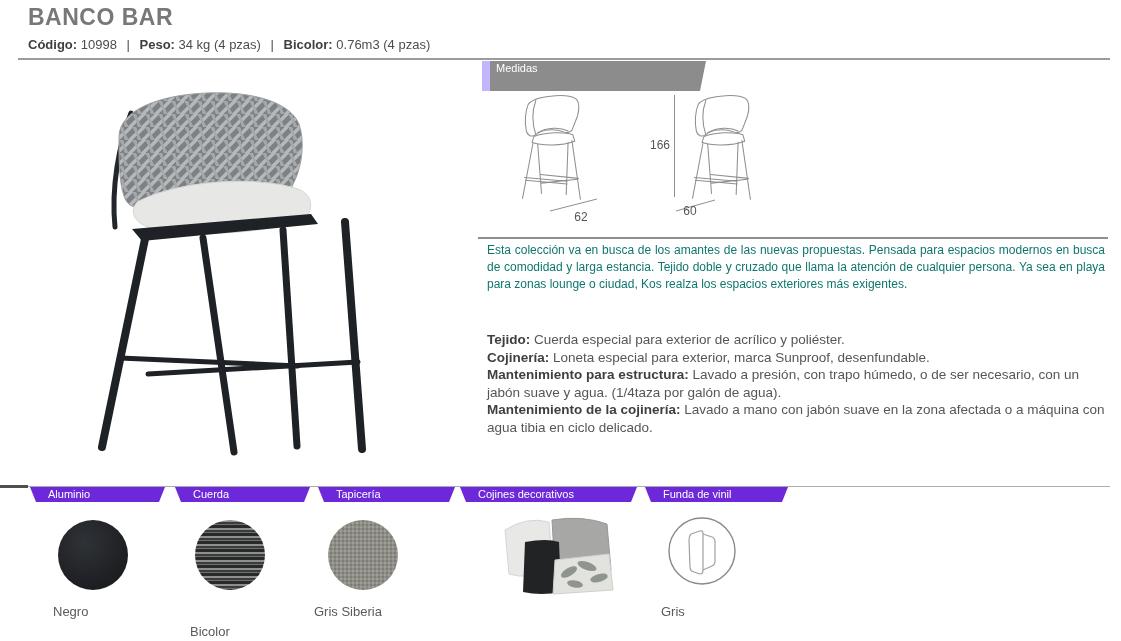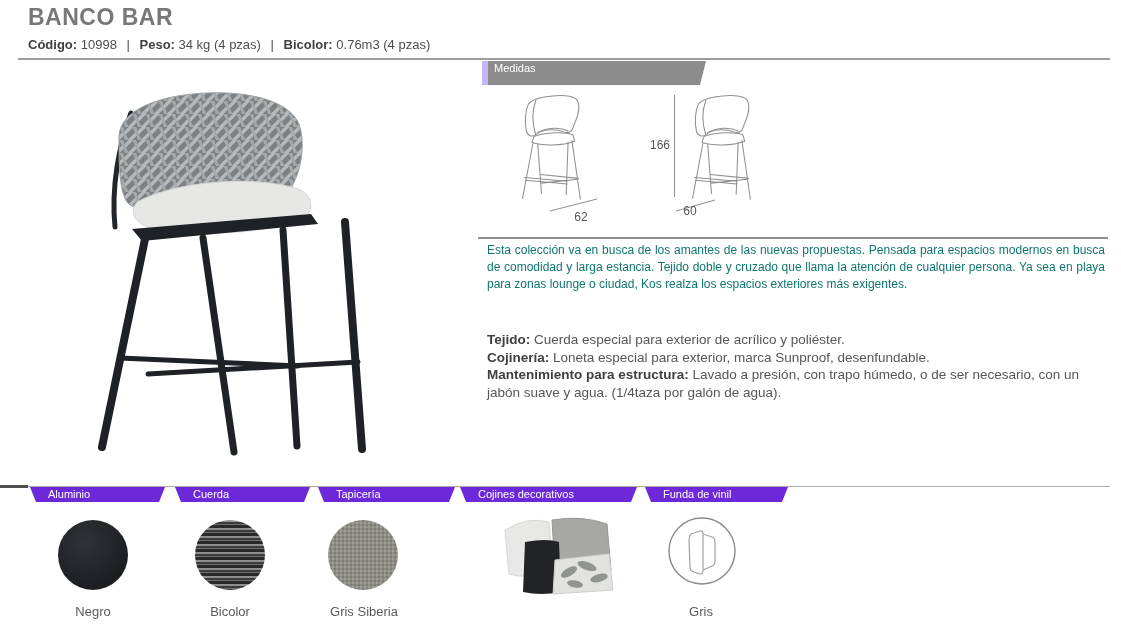--- a/index.html
+++ b/index.html
@@ -12,22 +12,22 @@
 
   .spec-line { position:absolute; left:28px; top:37px; font-size:13px; color:#4d4d4d; }
   .spec-line b { color:#3f3f3f; }
   .sep { margin:0 6px; color:#4d4d4d; }
 
   .rule-top   { position:absolute; left:18px;  top:58px;  width:1092px; height:2px; background:#9c9c9c; }
   .rule-right { position:absolute; left:478px; top:237px; width:630px;  height:2px; background:#8f8f8f; }
   .rule-bottom{ position:absolute; left:0;     top:486px; width:1110px; height:1px; background:#ababab; }
   .rule-bottom-dark { position:absolute; left:0; top:485px; width:28px; height:3px; background:#4f4f4f; }
 
-  .medidas-bar { position:absolute; left:482px; top:61px; width:224px; height:24px;
-                 background:#8c8c8c; border-left:6px solid #c4b5fd; color:#fff;
+  .medidas-bar { position:absolute; left:482px; top:61px; width:224px; height:30px;
+                 background:#8c8c8c; border-left:8px solid #c4b5fd; color:#fff;
                  font-size:11px; line-height:15px; padding-left:6px;
                  clip-path:polygon(0 0, 100% 0, calc(100% - 6px) 100%, 0 100%); }
 
   .mat-bar { position:absolute; top:487px; height:15px; background:#6d28d9; color:#fff;
              font-size:11px; line-height:15px; padding-left:18px;
              clip-path:polygon(0 0, 100% 0, calc(100% - 6px) 100%, 6px 100%); }
   .bar-aluminio  { left:30px;  width:135px; }
   .bar-cuerda    { left:175px; width:135px; }
   .bar-tapiceria { left:318px; width:137px; }
   .bar-cojines   { left:460px; width:177px; }
@@ -59,23 +59,23 @@
         #8f908e 0 2px, #3a3b3b 2px 4px, #6f6f6d 4px 5px, #27292a 5px 8px); }
   .sw-gris { left:328px;
       background-image:
         repeating-linear-gradient(90deg, rgba(255,255,255,.14) 0 2px, rgba(0,0,0,0) 2px 4px),
         repeating-linear-gradient(0deg, rgba(0,0,0,.12) 0 2px, rgba(0,0,0,0) 2px 4px);
       background-color:#8e8d85; }
 
   .pillows { position:absolute; left:497px; top:508px; width:118px; height:88px; }
   .funda-icon { position:absolute; left:667px; top:516px; width:70px; height:70px; }
 
-  .swatch-label { position:absolute; top:604px; font-size:13px; color:#5a5a5a; text-align:center; }
+  .swatch-label { position:absolute; top:604px; font-size:13px; color:#5a5a5a; text-align:left; }
   .lab-negro { left:53px;  width:80px; }
-  .lab-bicolor { left:190px; width:80px; }
+  .lab-bicolor { left:190px; width:80px;margin-top:20px; }
   .lab-gris-siberia { left:314px; width:100px; }
   .lab-gris { left:661px; width:80px; }
 </style>
 </head>
 <body>
 
 <div class="canvas">
 
   <svg width="0" height="0" style="position:absolute" aria-hidden="true">
     <defs>
@@ -161,20 +161,24 @@
       <span>Cuerda especial para exterior de acrílico y poliéster.</span>
     </div>
     <div>
       <b>Cojinería:</b>
       <span>Loneta especial para exterior, marca Sunproof, desenfundable.</span>
     </div>
     <div>
       <b>Mantenimiento para estructura:</b>
       <span>Lavado a presión, con trapo húmedo, o de ser necesario, con un jabón suave y agua. (1/4taza por galón de agua).</span>
     </div>
+    <div>
+      <b>Mantenimiento de la cojinería:</b>
+      <span>Lavado a mano con jabón suave en la zona afectada o a máquina con agua tibia en ciclo delicado.</span>
+    </div>
   </div>
 
   <div class="rule-bottom"></div>
   <div class="rule-bottom-dark"></div>
 
   <div class="mat-bar bar-aluminio">Aluminio</div>
   <div class="mat-bar bar-cuerda">Cuerda</div>
   <div class="mat-bar bar-tapiceria">Tapicería</div>
   <div class="mat-bar bar-cojines">Cojines decorativos</div>
   <div class="mat-bar bar-funda">Funda de vinil</div>

